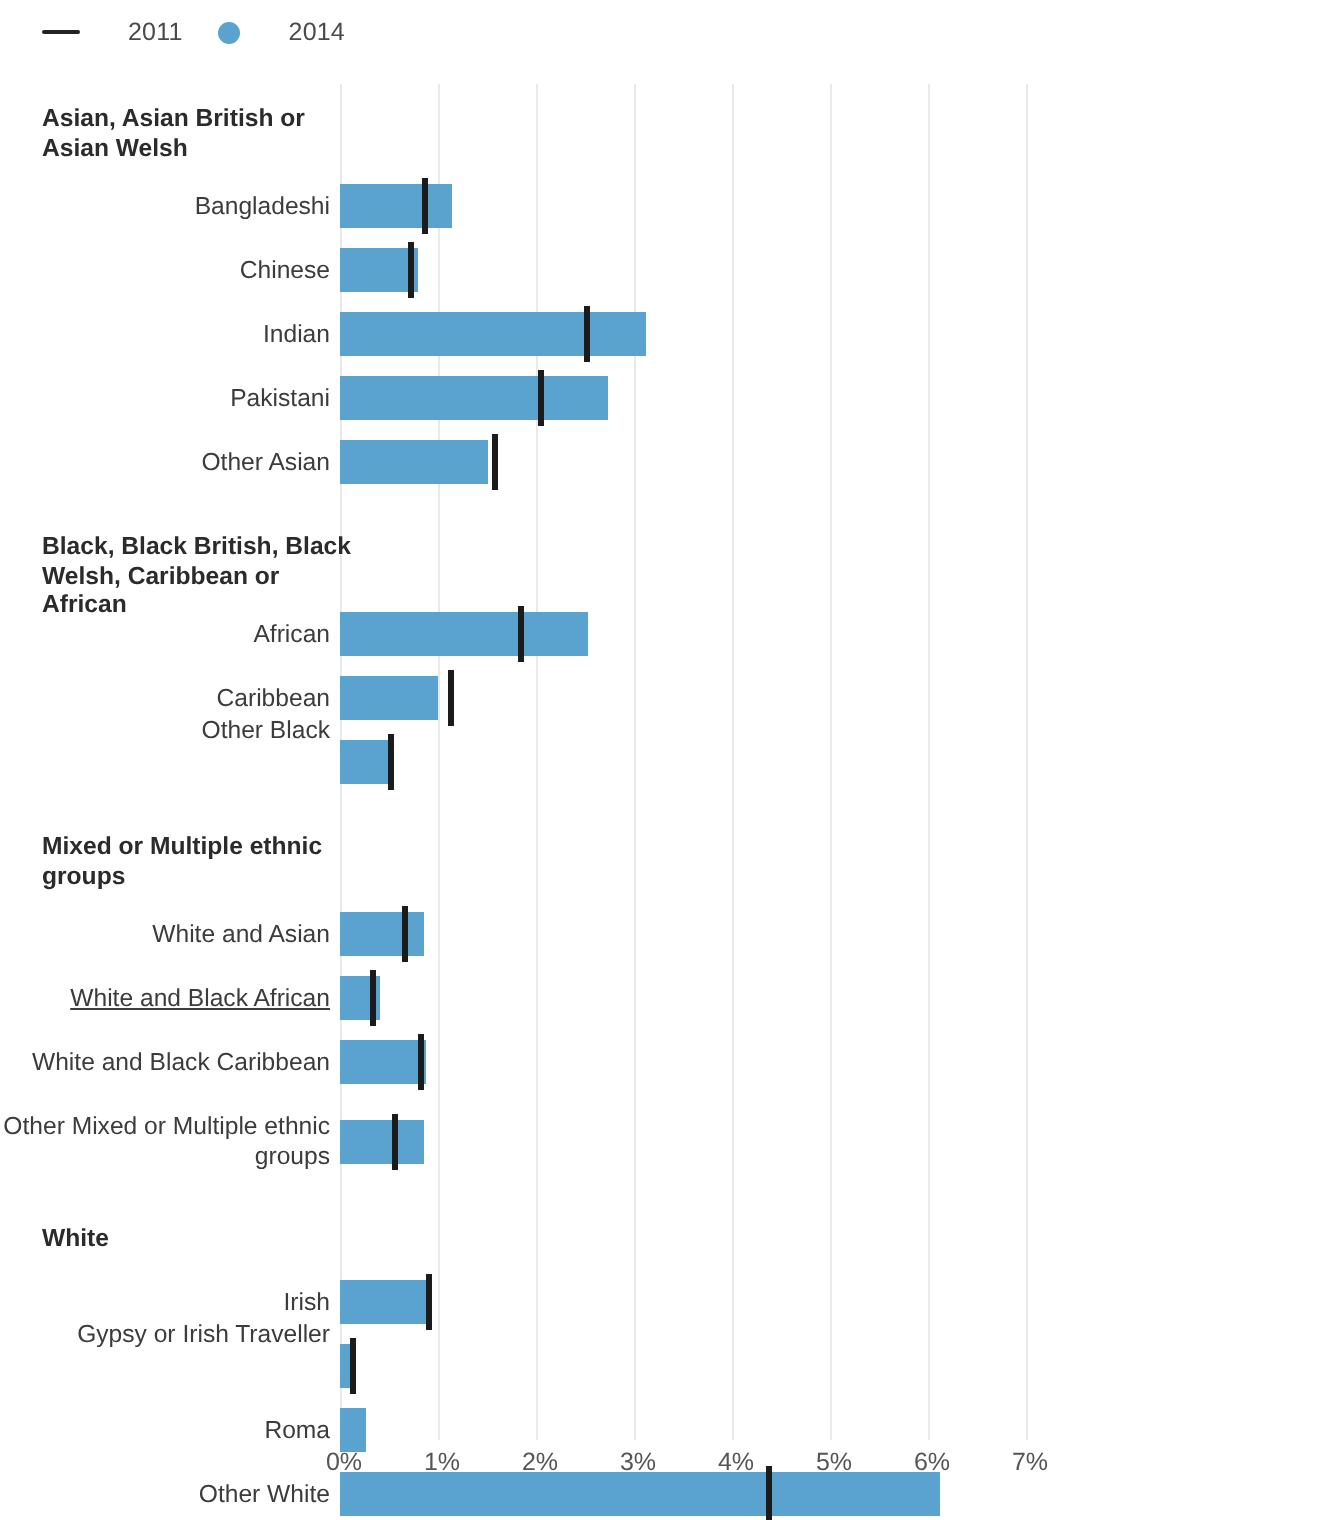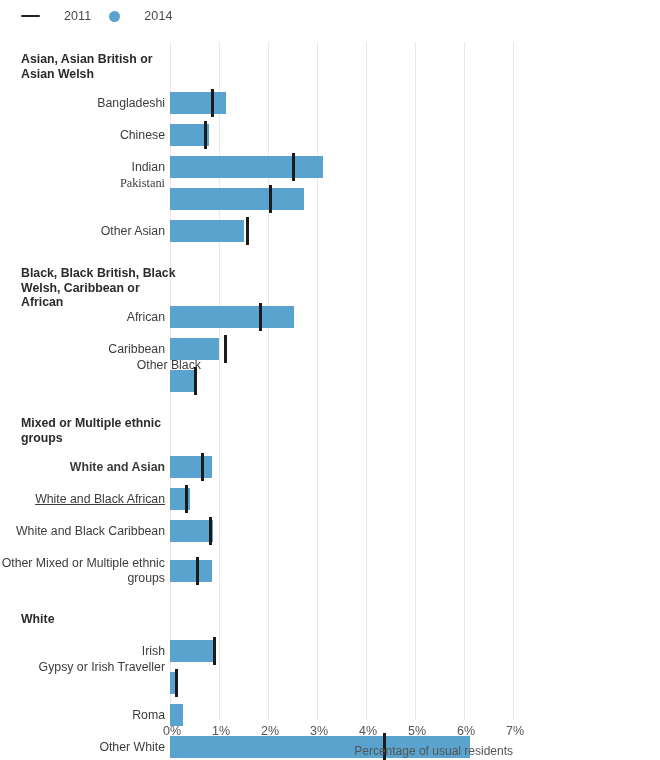--- a/index.html
+++ b/index.html
@@ -149,38 +149,38 @@
       <div class="group-header" style="top: 52px;">Asian, Asian British or Asian Welsh</div>
       <div class="cat-label" style="top: 96px;">Bangladeshi</div>
       <div class="bar" style="left: 170px; top: 92.25px; width: 55.86px;"></div>
       <div class="tick2011" style="left: 210.65px; top: 89.25px;"></div>
       <div class="cat-label" style="top: 128px;">Chinese</div>
       <div class="bar" style="left: 170px; top: 124.25px; width: 39.2px;"></div>
       <div class="tick2011" style="left: 203.79px; top: 121.25px;"></div>
       <div class="cat-label" style="top: 160px;">Indian</div>
       <div class="bar" style="left: 170px; top: 156.25px; width: 153.37px;"></div>
       <div class="tick2011" style="left: 291.99px; top: 153.25px;"></div>
-      <div class="cat-label" style="top: 176px; font-family: Liberation Serif, serif;">Pakistani</div>
+      <div class="cat-label" style="top: 192px;">Pakistani</div>
       <div class="bar" style="left: 170px; top: 188.25px; width: 133.77px;"></div>
       <div class="tick2011" style="left: 269.45px; top: 185.25px;"></div>
       <div class="cat-label" style="top: 224px;">Other Asian</div>
       <div class="bar" style="left: 170px; top: 220.25px; width: 74.48px;"></div>
       <div class="tick2011" style="left: 245.93px; top: 217.25px;"></div>
       <div class="group-header" style="top: 266px;">Black, Black British, Black Welsh, Caribbean or African</div>
       <div class="cat-label" style="top: 310px;">African</div>
       <div class="bar" style="left: 170px; top: 306.25px; width: 123.97px;"></div>
       <div class="tick2011" style="left: 259.16px; top: 303.25px;"></div>
       <div class="cat-label" style="top: 342px;">Caribbean</div>
       <div class="bar" style="left: 170px; top: 338.25px; width: 49px;"></div>
       <div class="tick2011" style="left: 223.88px; top: 335.25px;"></div>
-      <div class="cat-label" style="top: 358px; padding-left: 36px;">Other Black</div>
+      <div class="cat-label" style="top: 358px;">Other Black</div>
       <div class="bar" style="left: 170px; top: 370.25px; width: 26.95px;"></div>
       <div class="tick2011" style="left: 194.48px; top: 367.25px;"></div>
       <div class="group-header" style="top: 416px;">Mixed or Multiple ethnic groups</div>
-      <div class="cat-label" style="top: 460px; font-weight: bold;">White and Asian</div>
+      <div class="cat-label" style="top: 460px;">White and Asian</div>
       <div class="bar" style="left: 170px; top: 456.25px; width: 42.14px;"></div>
       <div class="tick2011" style="left: 200.85px; top: 453.25px;"></div>
       <div class="cat-label" style="top: 492px; text-decoration: underline;">White and Black African</div>
       <div class="bar" style="left: 170px; top: 488.25px; width: 20.09px;"></div>
       <div class="tick2011" style="left: 185.17px; top: 485.25px;"></div>
       <div class="cat-label" style="top: 524px;">White and Black Caribbean</div>
       <div class="bar" style="left: 170px; top: 520.25px; width: 43.12px;"></div>
       <div class="tick2011" style="left: 209.18px; top: 517.25px;"></div>
       <div class="cat-label" style="top: 556px;">Other Mixed or Multiple ethnic groups</div>
       <div class="bar" style="left: 170px; top: 559.5px; width: 42.14px;"></div>
@@ -201,14 +201,13 @@
   <div id="ticks-layer">
       <div class="axis-tick-label" style="left: 172px;">0%</div>
       <div class="axis-tick-label" style="left: 221px;">1%</div>
       <div class="axis-tick-label" style="left: 270px;">2%</div>
       <div class="axis-tick-label" style="left: 319px;">3%</div>
       <div class="axis-tick-label" style="left: 368px;">4%</div>
       <div class="axis-tick-label" style="left: 417px;">5%</div>
       <div class="axis-tick-label" style="left: 466px;">6%</div>
       <div class="axis-tick-label" style="left: 515px;">7%</div>
     </div>
-  <div id="axis-title">Percentage of usual residents</div>
 </div>
 
 </body></html>

